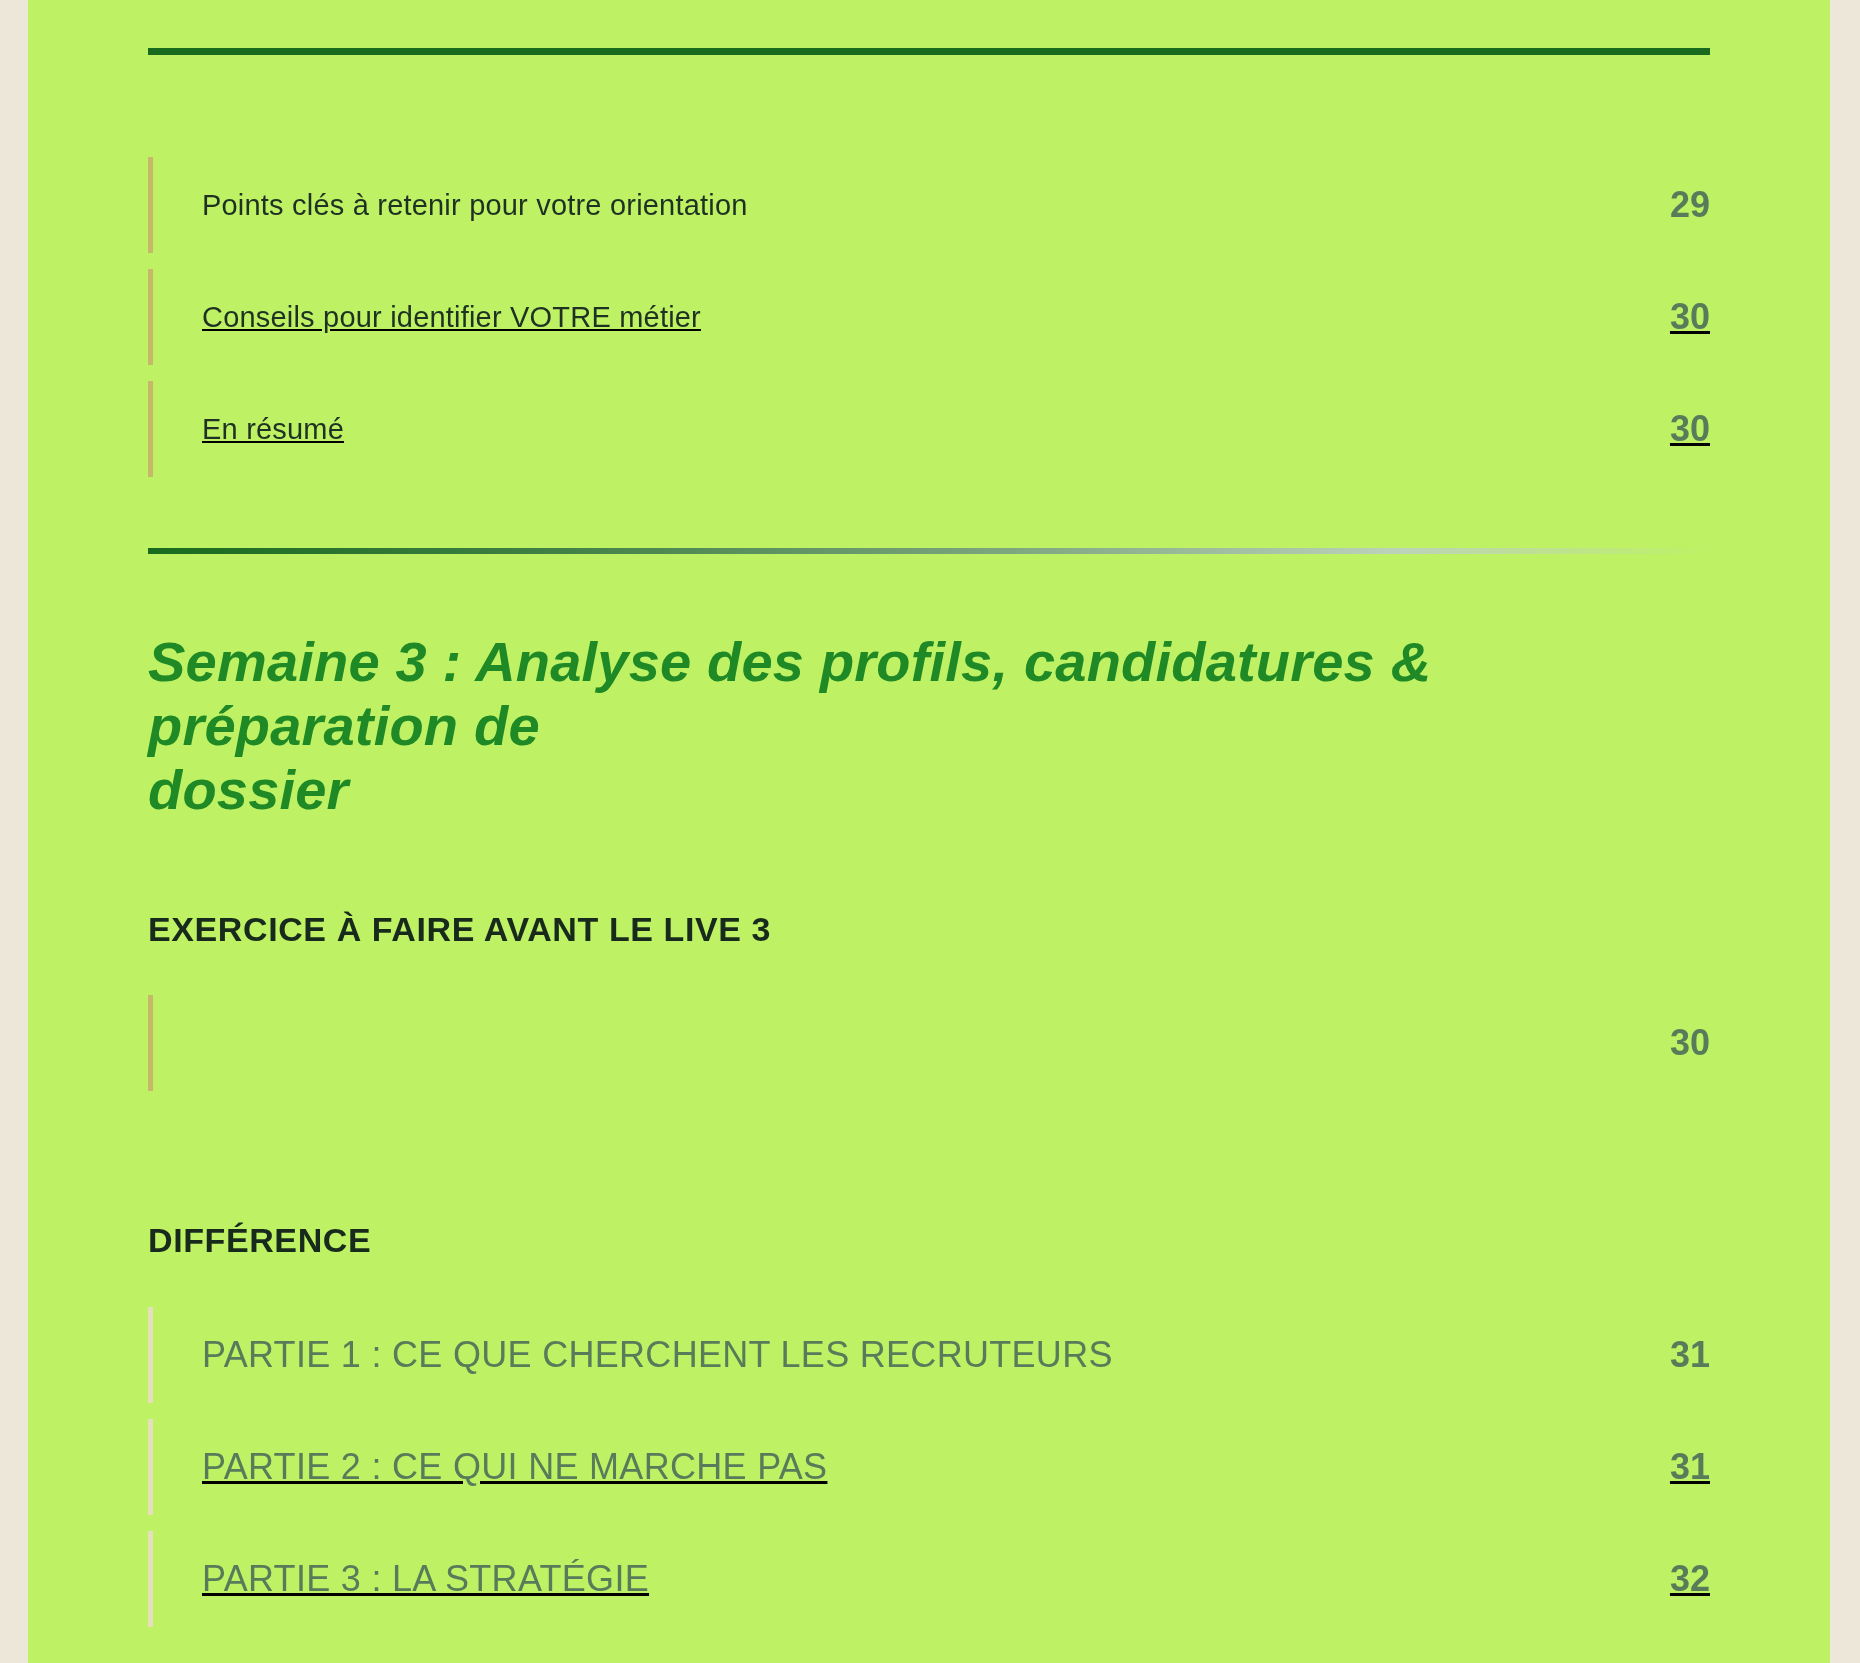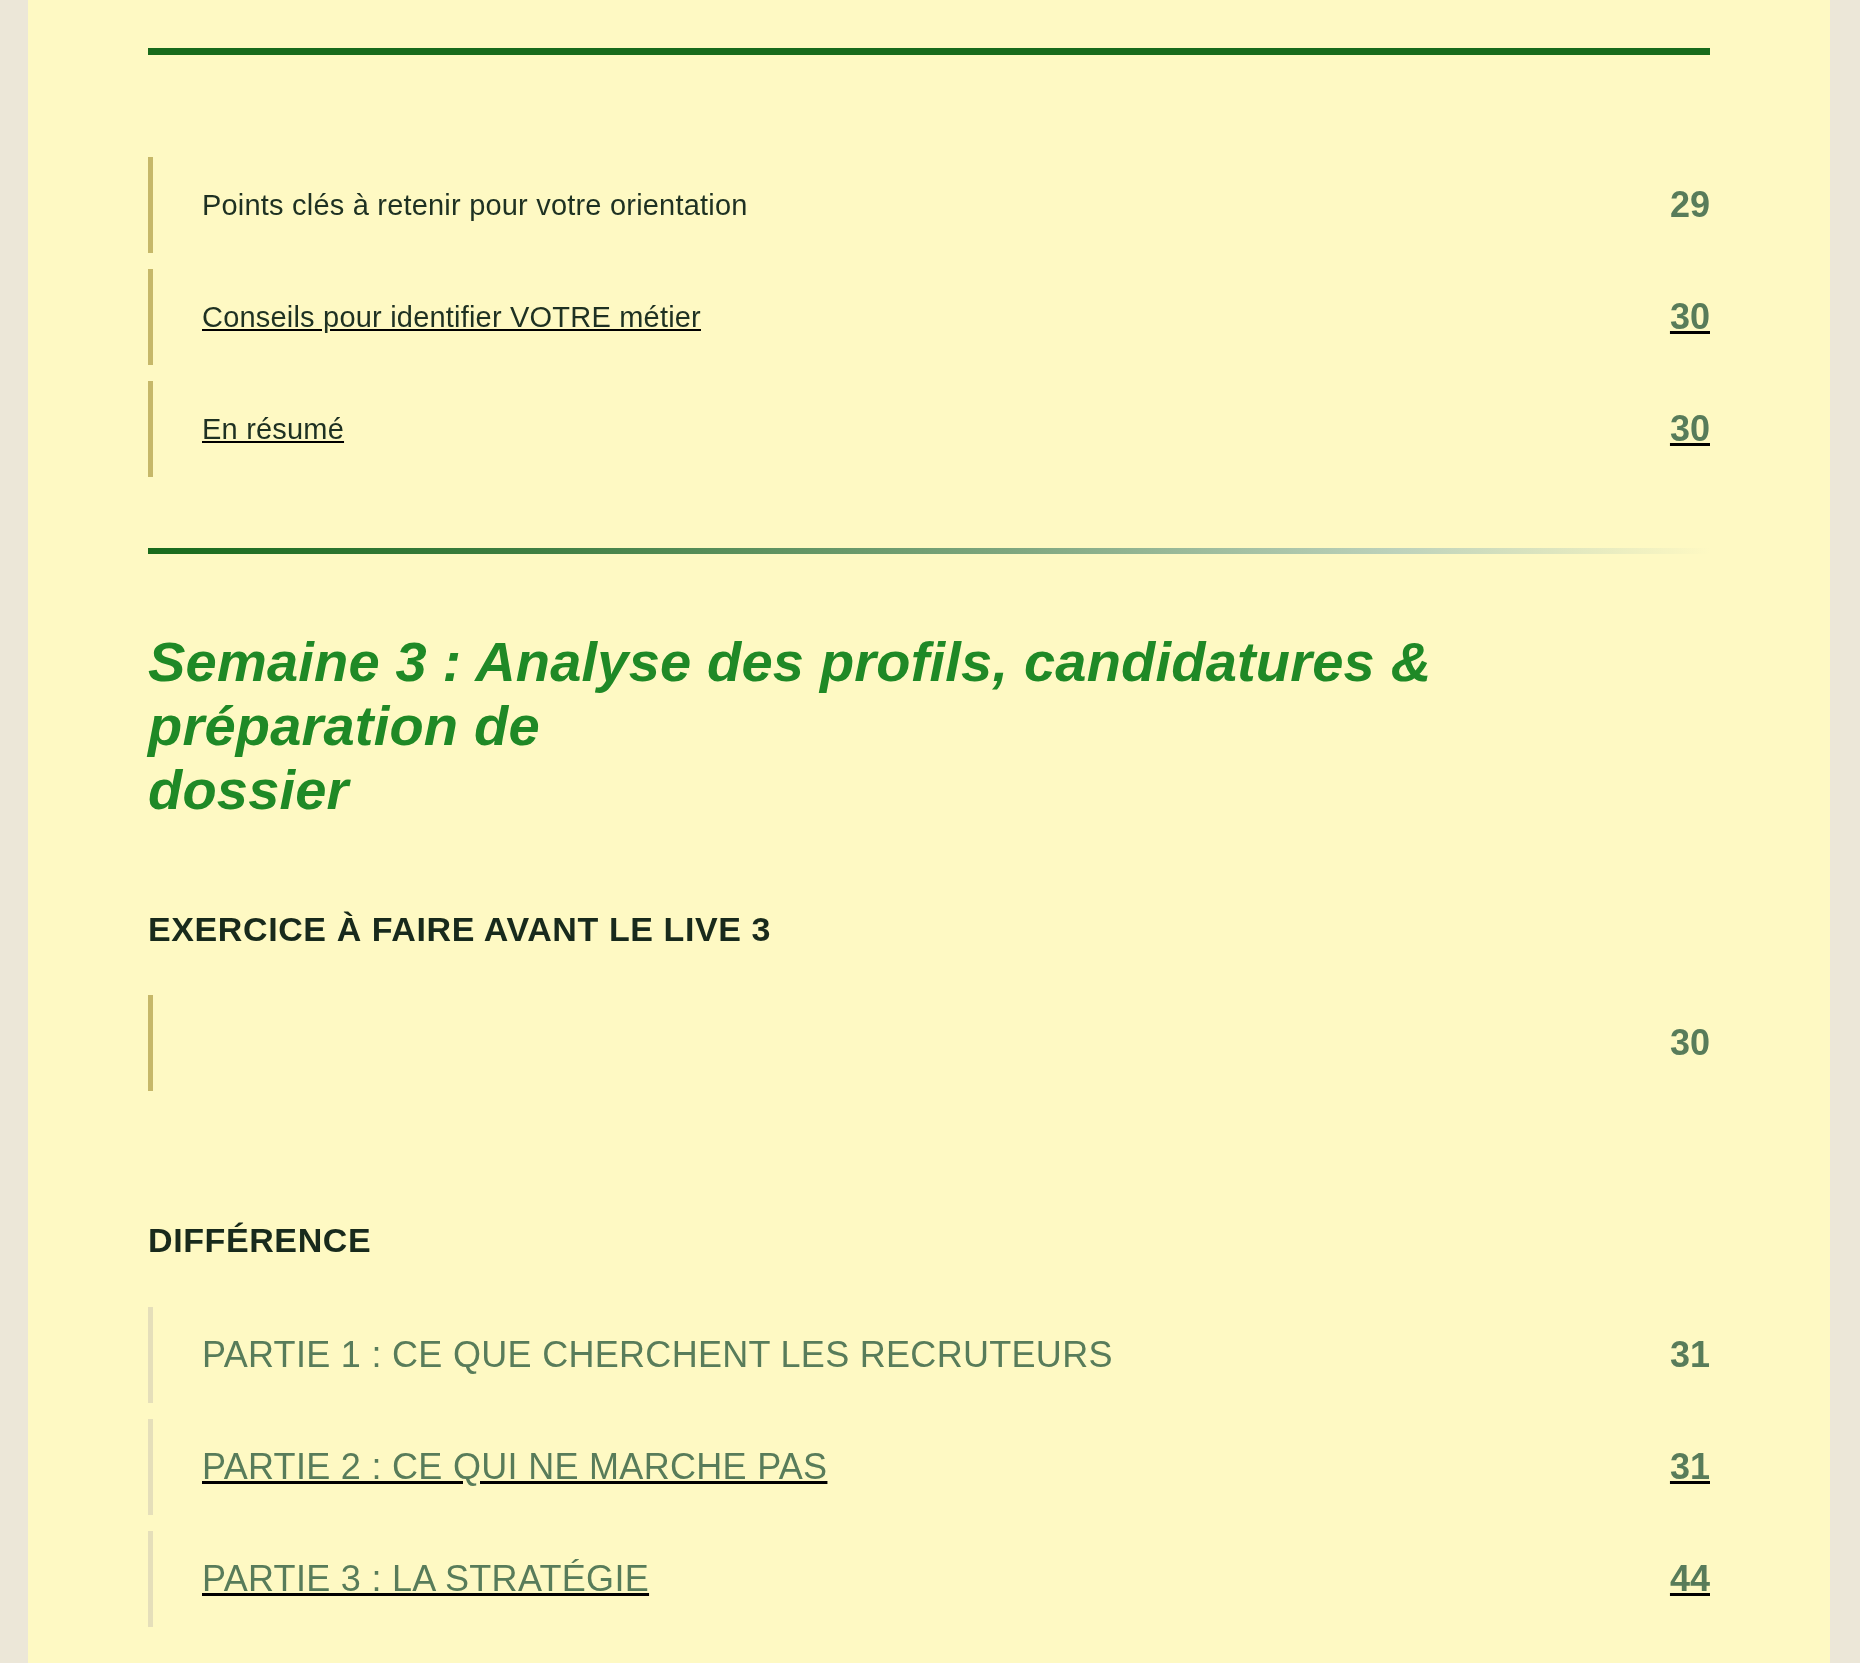--- a/index.html
+++ b/index.html
@@ -8,21 +8,21 @@
     background: #ece7d8;
     font-family: "Liberation Sans", "DejaVu Sans", sans-serif;
     overflow: hidden;
     position: relative;
   }
   .page-panel {
     position: absolute;
     top: 0; bottom: 0;
     left: 28px;
     width: 1802px;
-    background: #fef9c3;
+    background: #bef264;
   }
   .content {
     padding: 0 120px;
     width: 100%;
   }
   .divider {
     height: 7px;
     width: 100%;
   }
   .divider-solid {
@@ -144,19 +144,19 @@
 
     <div class="toc-row sub row-gap">
       <span class="accent-bar"></span>
       <span class="toc-label">PARTIE 2 : CE QUI NE MARCHE PAS</span>
       <span class="toc-page">31</span>
     </div>
 
     <div class="toc-row sub row-gap">
       <span class="accent-bar"></span>
       <span class="toc-label">PARTIE 3 : LA STRATÉGIE</span>
-      <span class="toc-page">44</span>
+      <span class="toc-page">32</span>
     </div>
 
     <div class="divider divider-fade divider-bottom"></div>
 
   </div>
 </div>
 
 </body></html>

